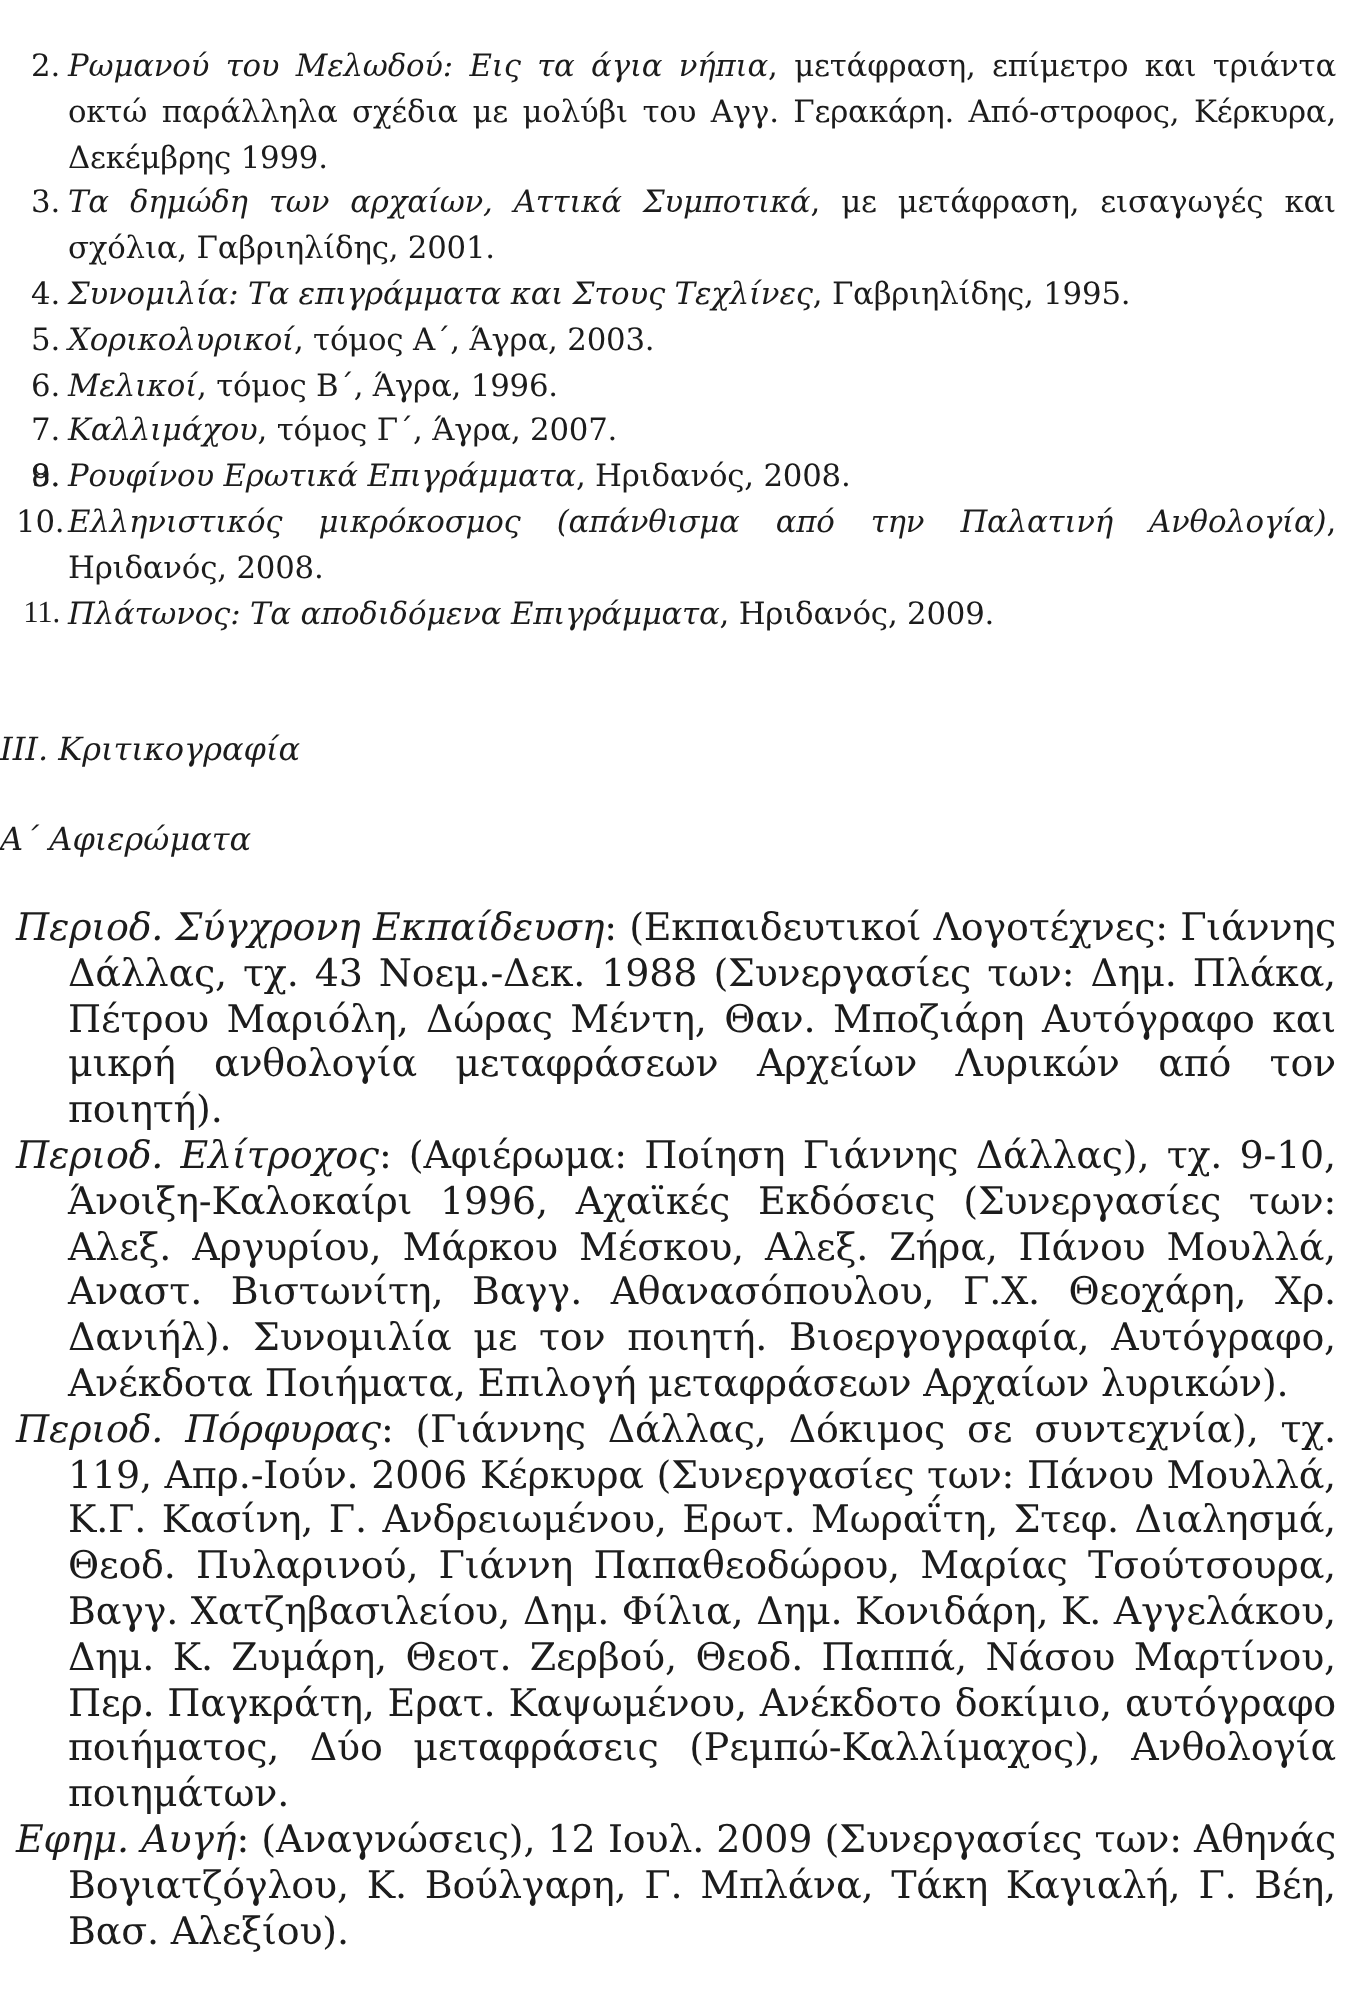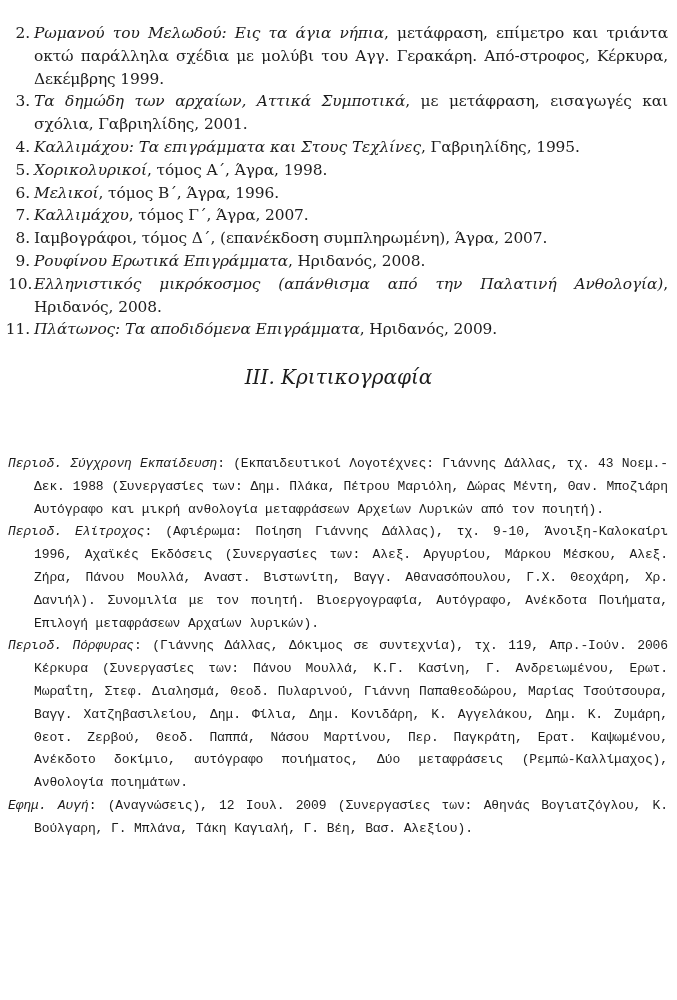--- a/index.html
+++ b/index.html
@@ -8,53 +8,54 @@
     font-family: "DejaVu Serif", "Liberation Serif", serif;
     color: #1c1c1c;
   }
   .page { position: absolute; left: 0; top: 0; width: 677px; height: 1000px; }
   .numlist { position: absolute; left: 8px; top: 22px; width: 660px; margin: 0; padding: 0; list-style: none; }
   .numlist li {
     position: relative; padding-left: 26px; font-size: 15.4px; line-height: 22.8px;
     text-align: justify; letter-spacing: -0.1px;
   }
   .numlist li .num { position: absolute; left: 0; top: 0; width: 22px; text-align: right; }
-  .numlist li.two .num { left: -6px; width: 28px; }
+  .numlist li.two .num { left: -6px; width: 28px; font-family: Liberation Serif, serif; }
   .it { font-style: italic; }
   .heading {
-    position: absolute; left: 0; width: 677px; text-align: center;
-    font-style: italic; font-size: 20px;
+    position: absolute; left: 0; width: 677px; text-align: left;
+    font-style: italic; font-size: 16px;
   }
   .h1 { top: 365px; }
   .h2 { top: 410px; }
   .entries { position: absolute; left: 8px; top: 453px; width: 660px; }
   .entry {
-    font-size: 13px; line-height: 22.8px; text-align: justify;
-    padding-left: 26px; text-indent: -26px; margin: 0; letter-spacing: -0.1px; font-family: Liberation Mono, monospace;
+    font-size: 19px; line-height: 22.8px; text-align: justify;
+    padding-left: 26px; text-indent: -26px; margin: 0; letter-spacing: -0.1px;
   }
 </style>
 </head>
 <body>
 
 <div class="page">
   <ol class="numlist">
     <li><span class="num">2.</span><span class="it">Ρωμανού του Μελωδού: Εις τα άγια νήπια</span><span>, μετάφραση, επίμετρο και τριάντα οκτώ παράλληλα σχέδια με μολύβι του Αγγ. Γερακάρη. Από-στροφος, Κέρκυρα, Δεκέμβρης 1999.</span></li>
     <li><span class="num">3.</span><span class="it">Τα δημώδη των αρχαίων, Αττικά Συμποτικά</span><span>, με μετάφραση, εισαγωγές και σχόλια, Γαβριηλίδης, 2001.</span></li>
-    <li><span class="num">4.</span><span class="it">Καλλιμάχου: Τα επιγράμματα και Στους Τεχλίνες</span><span>, Γαβριηλίδης, 1995.</span></li>
-    <li><span class="num">5.</span><span class="it">Χορικολυρικοί</span><span>, τόμος Α΄, Άγρα, 1998.</span></li>
+    <li><span class="num">4.</span><span class="it">Συνομιλία: Τα επιγράμματα και Στους Τεχλίνες</span><span>, Γαβριηλίδης, 1995.</span></li>
+    <li><span class="num">5.</span><span class="it">Χορικολυρικοί</span><span>, τόμος Α΄, Άγρα, 2003.</span></li>
     <li><span class="num">6.</span><span class="it">Μελικοί</span><span>, τόμος Β΄, Άγρα, 1996.</span></li>
     <li><span class="num">7.</span><span class="it">Καλλιμάχου</span><span>, τόμος Γ΄, Άγρα, 2007.</span></li>
-    <li><span class="num">8.</span><span class="it"></span><span>Ιαμβογράφοι, τόμος Δ΄, (επανέκδοση συμπληρωμένη), Άγρα, 2007.</span></li>
+    <li><span class="num">8.</span><span class="it"></span></li>
     <li><span class="num">9.</span><span class="it">Ρουφίνου Ερωτικά Επιγράμματα</span><span>, Ηριδανός, 2008.</span></li>
     <li><span class="num">10.</span><span class="it">Ελληνιστικός μικρόκοσμος (απάνθισμα από την Παλατινή Ανθολογία)</span><span>, Ηριδανός, 2008.</span></li>
     <li class="two"><span class="num">11.</span><span class="it">Πλάτωνος: Τα αποδιδόμενα Επιγράμματα</span><span>, Ηριδανός, 2009.</span></li>
     <li class="two"><span class="num"></span><span class="it"></span><span></span></li>
   </ol>
 
   <div class="heading h1">III. Κριτικογραφία</div>
+  <div class="heading h2">Α΄ Αφιερώματα</div>
 
   <div class="entries">
     <p class="entry"><span class="it">Περιοδ. Σύγχρονη Εκπαίδευση</span><span>: (Εκπαιδευτικοί Λογοτέχνες: Γιάννης Δάλλας, τχ. 43 Νοεμ.-Δεκ. 1988 (Συνεργασίες των: Δημ. Πλάκα, Πέτρου Μαριόλη, Δώρας Μέντη, Θαν. Μποζιάρη Αυτόγραφο και μικρή ανθολογία μεταφράσεων Αρχείων Λυρικών από τον ποιητή).</span></p>
     <p class="entry"><span class="it">Περιοδ. Ελίτροχος</span><span>: (Αφιέρωμα: Ποίηση Γιάννης Δάλλας), τχ. 9-10, Άνοιξη-Καλοκαίρι 1996, Αχαϊκές Εκδόσεις (Συνεργασίες των: Αλεξ. Αργυρίου, Μάρκου Μέσκου, Αλεξ. Ζήρα, Πάνου Μουλλά, Αναστ. Βιστωνίτη, Βαγγ. Αθανασόπουλου, Γ.Χ. Θεοχάρη, Χρ. Δανιήλ). Συνομιλία με τον ποιητή. Βιοεργογραφία, Αυτόγραφο, Ανέκδοτα Ποιήματα, Επιλογή μεταφράσεων Αρχαίων λυρικών).</span></p>
     <p class="entry"><span class="it">Περιοδ. Πόρφυρας</span><span>: (Γιάννης Δάλλας, Δόκιμος σε συντεχνία), τχ. 119, Απρ.-Ιούν. 2006 Κέρκυρα (Συνεργασίες των: Πάνου Μουλλά, Κ.Γ. Κασίνη, Γ. Ανδρειωμένου, Ερωτ. Μωραΐτη, Στεφ. Διαλησμά, Θεοδ. Πυλαρινού, Γιάννη Παπαθεοδώρου, Μαρίας Τσούτσουρα, Βαγγ. Χατζηβασιλείου, Δημ. Φίλια, Δημ. Κονιδάρη, Κ. Αγγελάκου, Δημ. Κ. Ζυμάρη, Θεοτ. Ζερβού, Θεοδ. Παππά, Νάσου Μαρτίνου, Περ. Παγκράτη, Ερατ. Καψωμένου, Ανέκδοτο δοκίμιο, αυτόγραφο ποιήματος, Δύο μεταφράσεις (Ρεμπώ-Καλλίμαχος), Ανθολογία ποιημάτων.</span></p>
     <p class="entry"><span class="it">Εφημ. Αυγή</span><span>: (Αναγνώσεις), 12 Ιουλ. 2009 (Συνεργασίες των: Αθηνάς Βογιατζόγλου, Κ. Βούλγαρη, Γ. Μπλάνα, Τάκη Καγιαλή, Γ. Βέη, Βασ. Αλεξίου).</span></p>
   </div>
 </div>
 
 </body></html>

